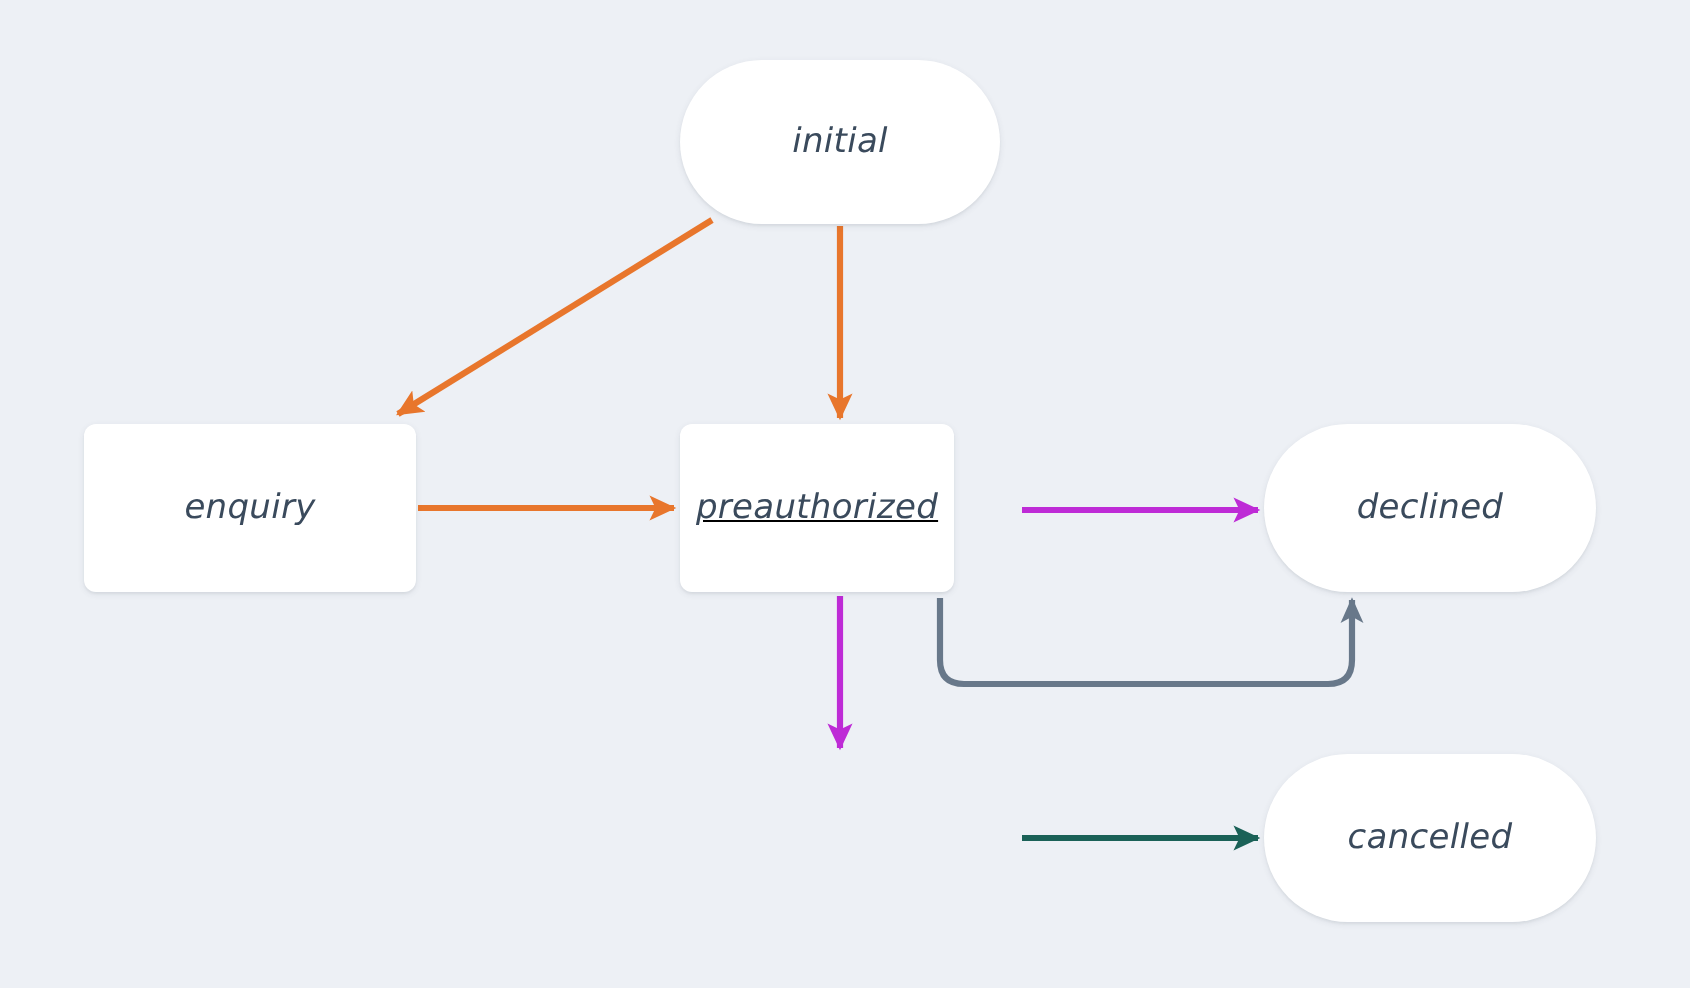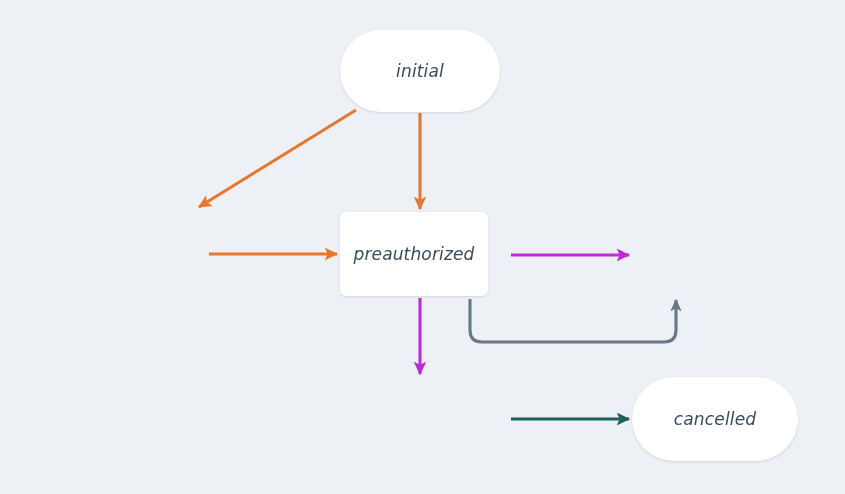--- a/index.html
+++ b/index.html
@@ -84,24 +84,30 @@
 
     <line x1="511" y1="419" x2="629" y2="419" stroke="#1a6157" stroke-width="3.1" stroke-linecap="butt" marker-end="url(#arrow-green)"></line>
 
     <path d="M 470 299 L 470 330 Q 470 342 482 342 L 664 342 Q 676 342 676 330 L 676 300" fill="none" stroke="#68788a" stroke-width="3.1" stroke-linecap="butt" marker-end="url(#arrow-gray)"></path>
   </svg>
 
   <div class="node pill" style="left:340px; top:30px; width:160px; height:82px;">
     <span class="node-label">initial</span>
   </div>
 
+  <div class="node rect" style="left:42px; top:212px; width:166px; height:84px;">
+    <span class="node-label">enquiry</span>
+  </div>
 
-  <div class="node rect" style="left:340px; top:212px; width:148px; height:84px;">
+  <div class="node rect" style="left:340px; top:212px; width:137px; height:84px;text-decoration:underline;">
     <span class="node-label">preauthorized</span>
   </div>
 
+  <div class="node pill" style="left:632px; top:212px; width:166px; height:84px;">
+    <span class="node-label">declined</span>
+  </div>
 
 
   <div class="node pill" style="left:632px; top:377px; width:166px; height:84px;">
     <span class="node-label">cancelled</span>
   </div>
 
 </div>
 
 </body></html>

